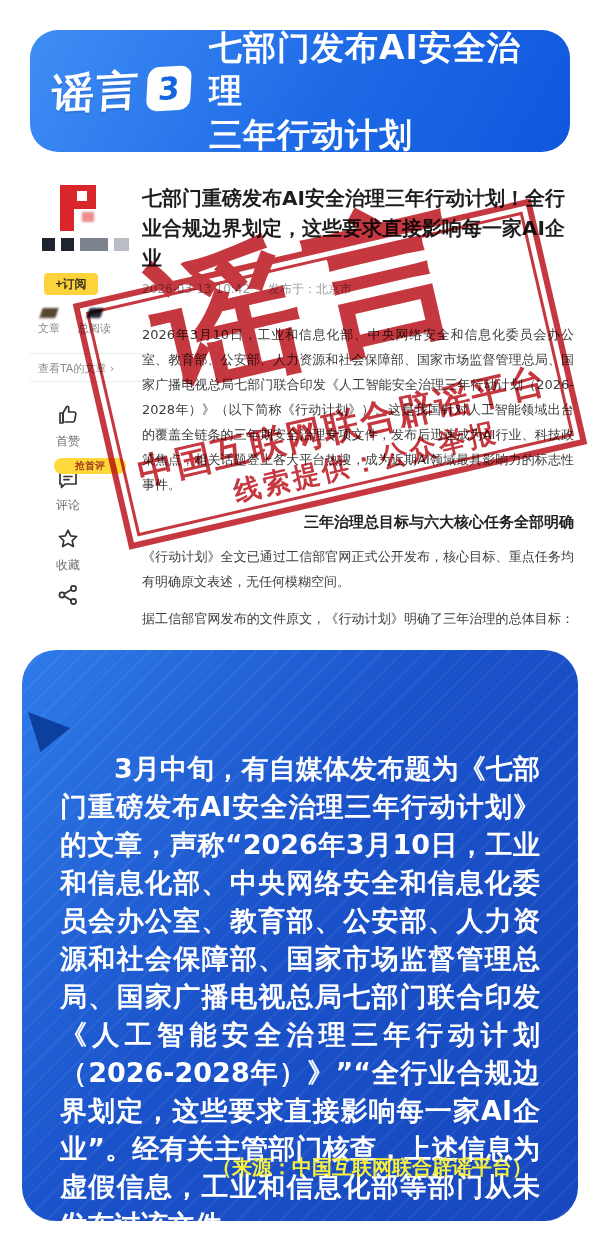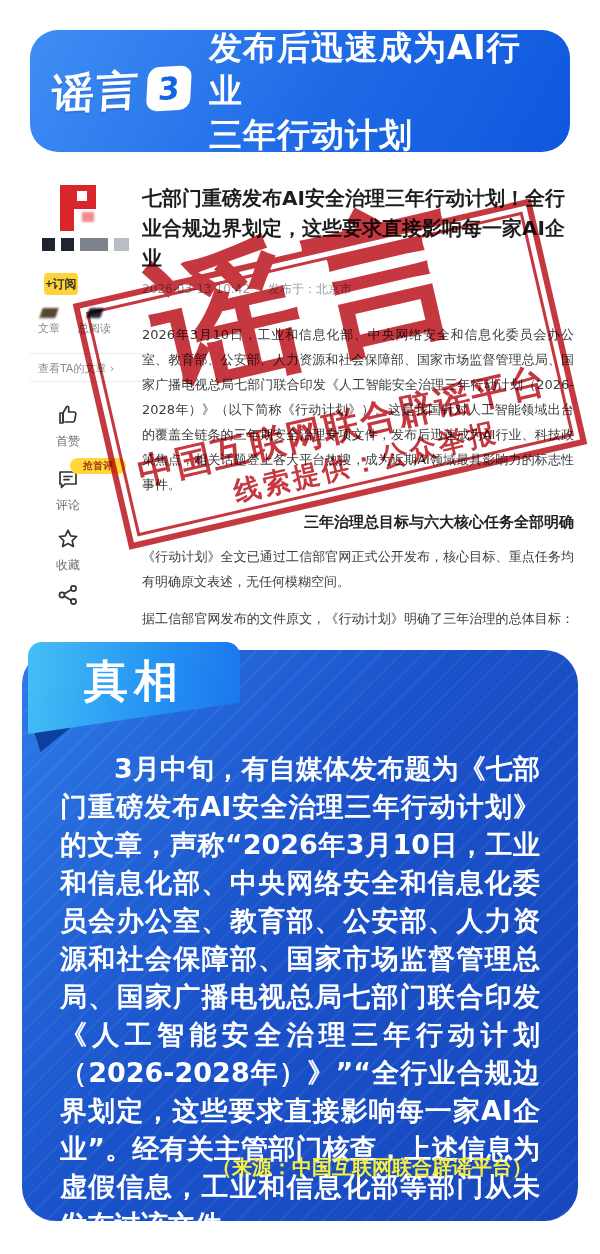--- a/index.html
+++ b/index.html
@@ -24,33 +24,33 @@
   .logo .bar { position:absolute; left:0; top:0; width:14px; height:46px; background:#d9262b; }
   .logo .blk { position:absolute; left:14px; top:0; width:22px; height:24px; background:#d9262b; }
   .logo .hole { position:absolute; left:17px; top:6px; width:10px; height:10px; background:#fff; }
   .logo .px { position:absolute; left:22px; top:27px; width:12px; height:10px; background:#ef8d8d; filter:blur(1px); }
   .pix-row { position:absolute; left:12px; top:63px; display:flex; gap:6px; }
   .pix-row i { display:block; height:13px; filter:blur(.6px); }
   .pix-row .p1 { width:13px; background:#1e2430; }
   .pix-row .p2 { width:13px; background:#1e2430; }
   .pix-row .p3 { width:28px; background:#7d838c; }
   .pix-row .p4 { width:15px; background:#b9bec4; }
-  .subscribe-btn { position:absolute; left:14px; top:98px; width:34px; height:22px; background:#fcd33b; border-radius:4px;
+  .subscribe-btn { position:absolute; left:14px; top:98px; width:54px; height:22px; background:#fcd33b; border-radius:4px;
     border:none; color:#3a3222; font-size:12px; font-weight:700; display:flex; align-items:center; justify-content:center; cursor:pointer; }
   .stat { position:absolute; top:133px; font-size:11px; color:#8a8a8a; text-align:center; }
   .stat .v { display:block; height:10px; margin:0 auto 3px; filter:blur(1px); background:#564531; transform:skewX(-18deg); }
   .stat1 { left:8px; } .stat1 .v { width:16px; }
   .stat2 { left:48px; } .stat2 .v { width:14px; background:#1d2533; }
   .side-div { position:absolute; left:0; width:112px; height:1px; background:#ececec; }
   .view-link { position:absolute; left:8px; top:186px; font-size:11px; color:#8c8c8c; cursor:pointer; }
   .act { position:absolute; left:0; width:112px; text-align:left; cursor:pointer; }
   .act .ic { display:block; margin-left:26px; width:24px; height:24px; }
   .act .lb { display:block; margin-left:26px; margin-top:6px; font-size:12px; color:#6f6f6f; }
-  .act .bdg { position:absolute; left:40px; top:-9px; background:#ffd83a; color:#a8401c; font-size:10px; font-weight:700;
-    padding:1px 13px; border-radius:8px; white-space:nowrap; }
+  .act .bdg { position:absolute; left:24px; top:-9px; background:#ffd83a; color:#a8401c; font-size:10px; font-weight:700;
+    padding:1px 21px; border-radius:8px; white-space:nowrap; }
   .a-main { position:absolute; left:112px; top:8px; width:432px; }
   .a-title { font-size:20px; font-weight:700; color:#1d1d1d; line-height:30px; cursor:pointer; }
   .a-date { margin-top:8px; font-size:12px; color:#9a9a9a; }
   .a-date .loc { margin-left:14px; }
   .a-p { margin-top:24px; font-size:13px; color:#3c3c3c; line-height:25px; text-align:justify; }
   .a-h2 { margin-top:16px; font-size:15px; font-weight:700; color:#222;text-align:right; }
 
   
   .stamp { position:absolute; left:95px; top:248px; width:470px; height:252px;
     transform:rotate(-13deg); color:#c1272f; opacity:.92; mix-blend-mode:multiply; z-index:5; pointer-events:none; }
@@ -83,21 +83,21 @@
 <body>
 
 <div class="canvas">
 
   <div class="header-card">
     <div class="rumor-badge">
       <span class="badge-word">谣言</span>
       <span class="badge-num">3</span>
     </div>
     <div class="header-title">
-      <div>发布后迅速成为AI行业</div>
+      <div>七部门发布AI安全治理</div>
       <div>三年行动计划</div>
     </div>
   </div>
 
   <div class="article-shot">
 
     <div class="a-side">
       <div class="logo">
         <i class="bar"></i>
           <i class="blk"></i>
@@ -174,20 +174,17 @@
 
   <div class="stamp">
     <div class="frame"></div>
     <div class="big">谣言</div>
     <div class="l1">中国互联网联合辟谣平台</div>
     <div class="l2">线索提供：公众举报</div>
   </div>
 
   <div class="truth-card">
     <div class="truth-fold"></div>
-    <div class="truth-ribbon">
-      <span>真相</span>
-    </div>
     <div class="truth-body">3月中旬，有自媒体发布题为《七部门重磅发布AI安全治理三年行动计划》的文章，声称“2026年3月10日，工业和信息化部、中央网络安全和信息化委员会办公室、教育部、公安部、人力资源和社会保障部、国家市场监督管理总局、国家广播电视总局七部门联合印发《人工智能安全治理三年行动计划（2026-2028年）》”“全行业合规边界划定，这些要求直接影响每一家AI企业”。经有关主管部门核查，上述信息为虚假信息，工业和信息化部等部门从未发布过该文件。</div>
     <div class="truth-source">（来源：中国互联网联合辟谣平台）</div>
   </div>
 
 </div>
 
 </body></html>

